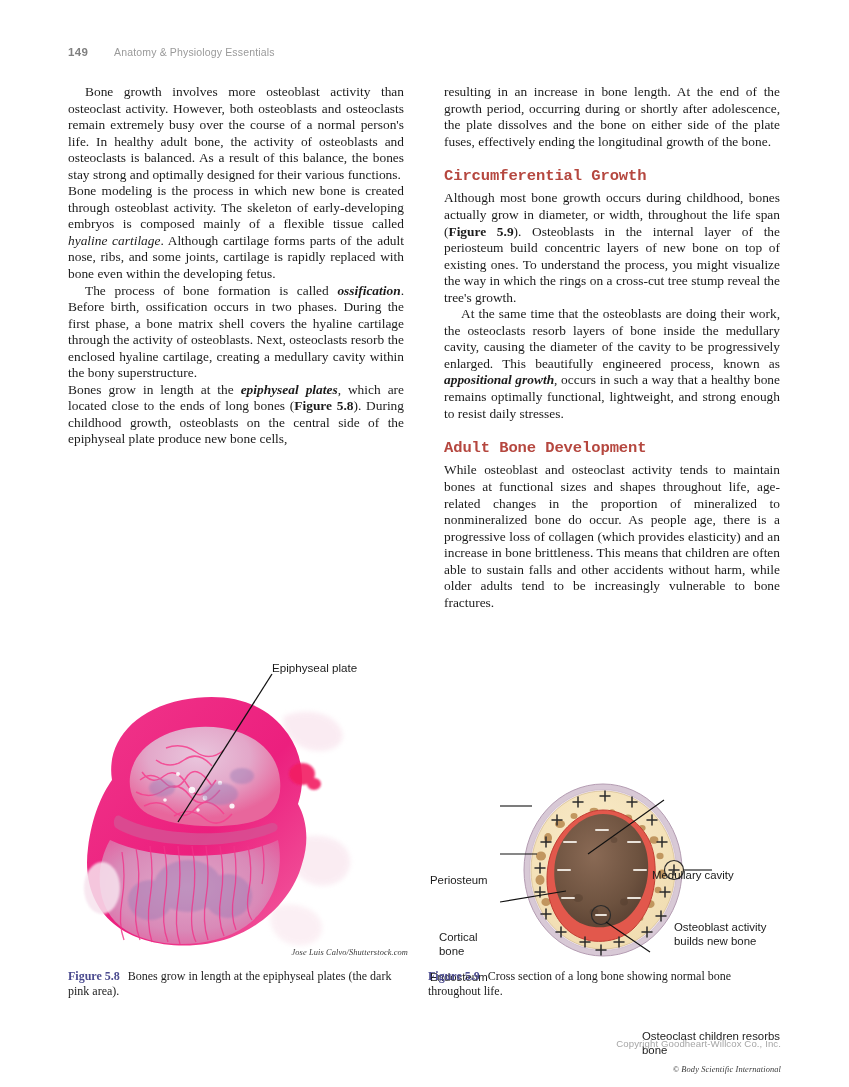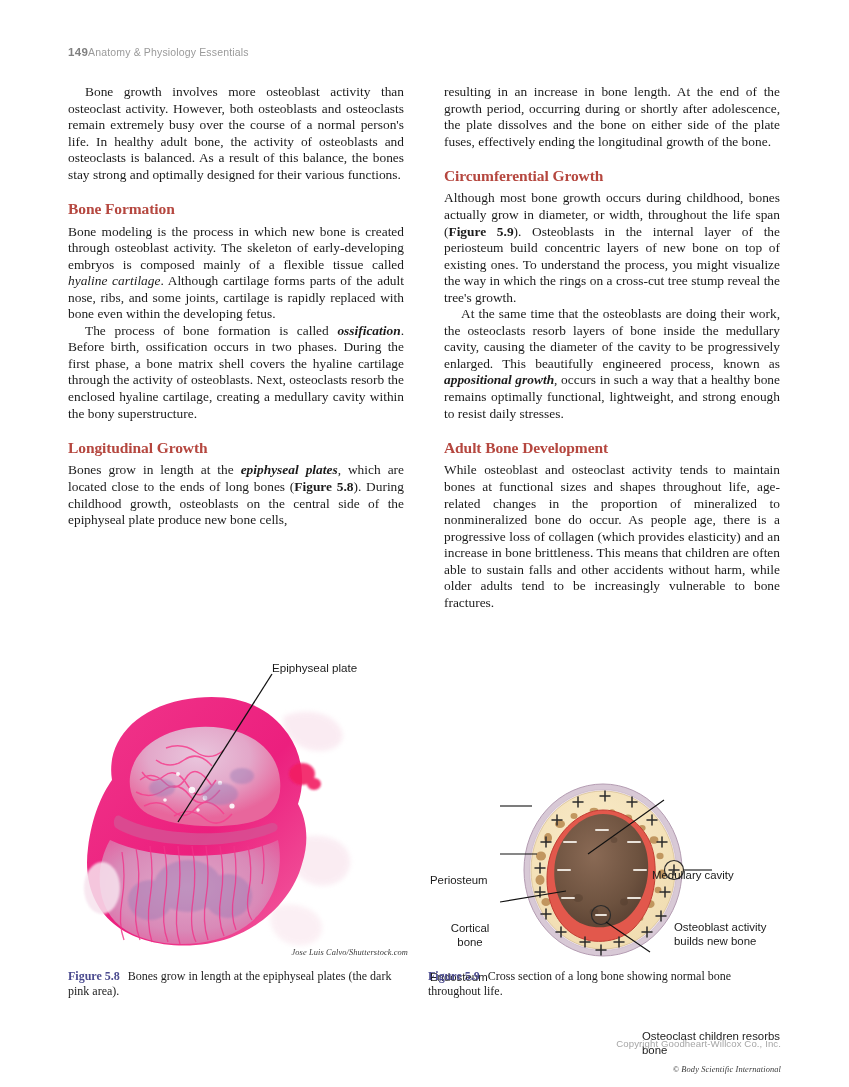--- a/index.html
+++ b/index.html
@@ -21,37 +21,38 @@
     display: flex; align-items: baseline;
     font-family: "Liberation Sans", sans-serif;
   }
   #running-head .folio {
     font-weight: bold;
     font-size: 11.5px;
     color: #808080;
     letter-spacing: .3px;
   }
   #running-head .booktitle {
+    margin-left: 26px;
     font-size: 10.5px;
     color: #9a9a9a;
     letter-spacing: .15px;
   }
 
   
   #columns {
     position: absolute;
     left: 68px; top: 84px;
     width: 713px;
     display: flex;
     gap: 40px;
   }
   .column { width: 336px; }
 
   h2.sec-head {
-    font-family: Liberation Serif, serif;
+    font-family: Liberation Mono, monospace;
     font-size: 15.5px;
     font-weight: bold;
     color: #b5473f;
     margin: 17px 0 5px 0;
     line-height: 1.18;
     letter-spacing: -0.1px;
   }
   .column > h2.sec-head:first-child { margin-top: 0; }
 
   p.body {
@@ -121,21 +122,21 @@
   #fig59-svg { position: absolute; left: 0; top: 0; }
   .d-label {
     position: absolute;
     font-family: "Liberation Sans", sans-serif;
     font-size: 11.4px;
     line-height: 14.4px;
     color: #1b1b1b;
     white-space: nowrap;
   }
   #lbl-periosteum { left: 2px; top: 93px; }
-  #lbl-cortical  { left: 11px; top: 141px; text-align: center; width: 62px; white-space: normal;}
+  #lbl-cortical  { left: 11px; top: 150px; width: 62px; white-space: normal;}
   #lbl-endosteum { left: 2px; top: 190px; }
   #lbl-medullary { left: 224px; top: 88px; }
   #lbl-osteoblast { left: 246px; top: 140px; white-space: normal; width: 104px; }
   #lbl-osteoclast { left: 214px; top: 249px; white-space: normal; width: 140px; }
   #fig59-credit {
     position: absolute;
     right: 0; top: 285px;
     font-family: "Liberation Serif", serif;
     font-style: italic;
     font-size: 8.4px;
@@ -177,27 +178,25 @@
   <span class="folio">149</span>
   <span class="booktitle">Anatomy &amp; Physiology Essentials</span>
 </div>
 
 <div id="columns">
 
   <div class="column">
 
     <p class="body indent">Bone growth involves more osteoblast activity than osteoclast activity. However, both osteoblasts and osteoclasts remain extremely busy over the course of a normal person's life. In healthy adult bone, the activity of osteoblasts and osteoclasts is balanced. As a result of this balance, the bones stay strong and optimally designed for their various functions.</p>
 
-    <h2 class="sec-head">Bone Formation</h2>
 
     <p class="body"><span>Bone modeling is the process in which new bone is created through osteoblast activity. The skeleton of early-developing embryos is composed mainly of a flexible tissue called </span><i>hyaline cartilage</i><span>. Although cartilage forms parts of the adult nose, ribs, and some joints, cartilage is rapidly replaced with bone even within the developing fetus.</span></p>
 
     <p class="body indent"><span>The process of bone formation is called </span><span class="bi">ossification</span><span>. Before birth, ossification occurs in two phases. During the first phase, a bone matrix shell covers the hyaline cartilage through the activity of osteoblasts. Next, osteoclasts resorb the enclosed hyaline cartilage, creating a medullary cavity within the bony superstructure.</span></p>
 
-    <h2 class="sec-head">Longitudinal Growth</h2>
 
     <p class="body"><span>Bones grow in length at the </span><span class="bi">epiphyseal plates</span><span>, which are located close to the ends of long bones (</span><b>Figure 5.8</b><span>). During childhood growth, osteoblasts on the central side of the epiphyseal plate produce new bone cells,</span></p>
   </div>
 
   <div class="column">
 
     <p class="body">resulting in an increase in bone length. At the end of the growth period, occurring during or shortly after adolescence, the plate dissolves and the bone on either side of the plate fuses, effectively ending the longitudinal growth of the bone.</p>
 
     <h2 class="sec-head">Circumferential Growth</h2>
 

